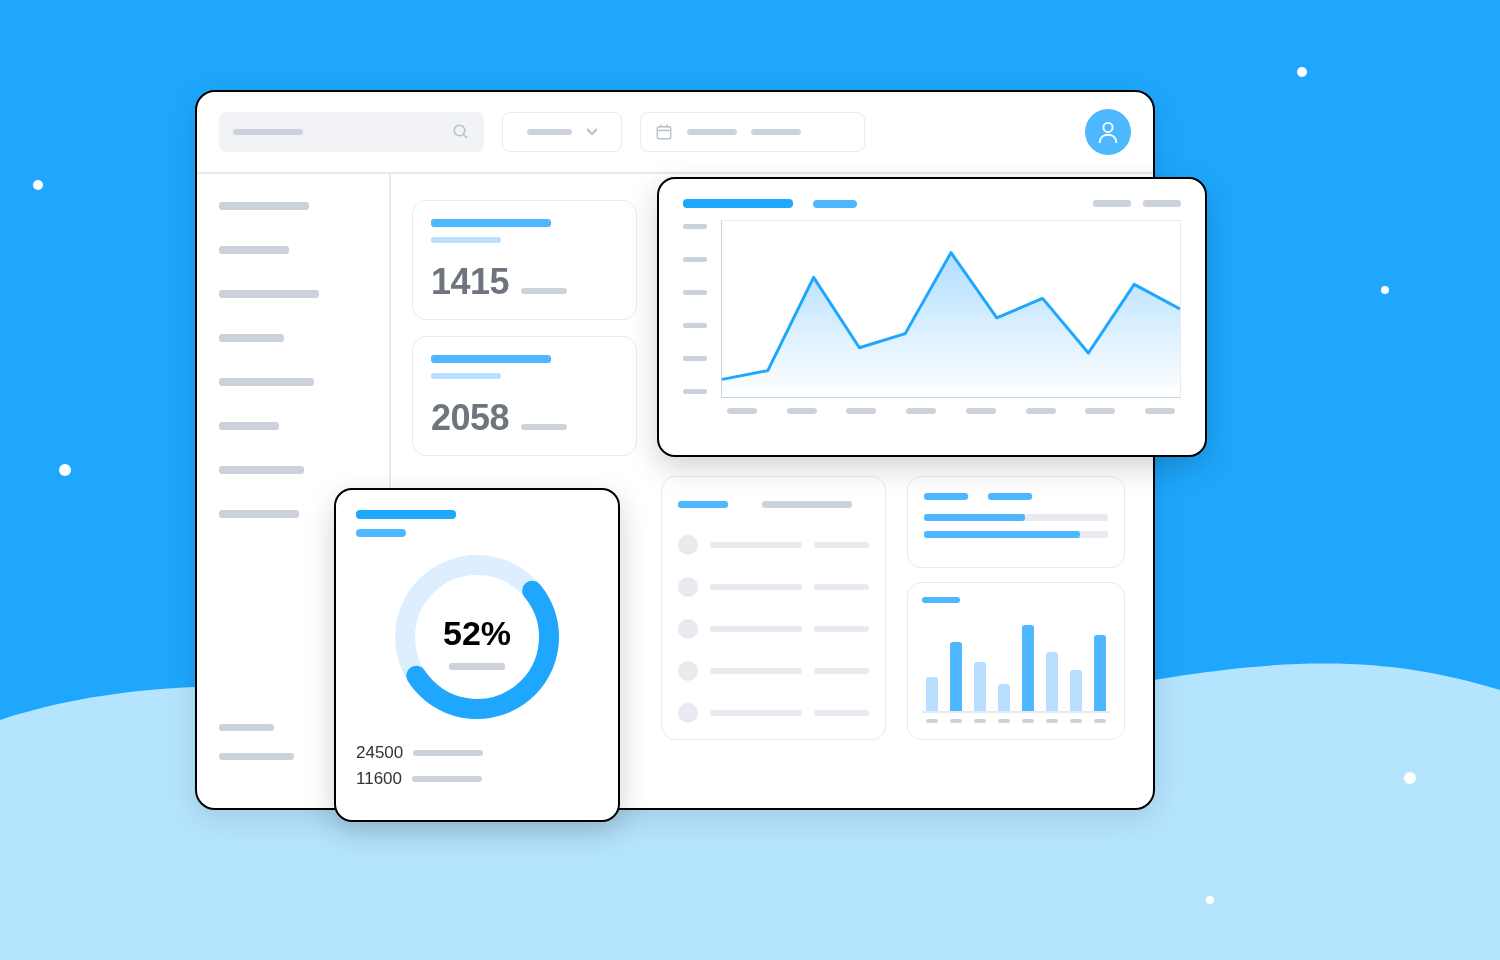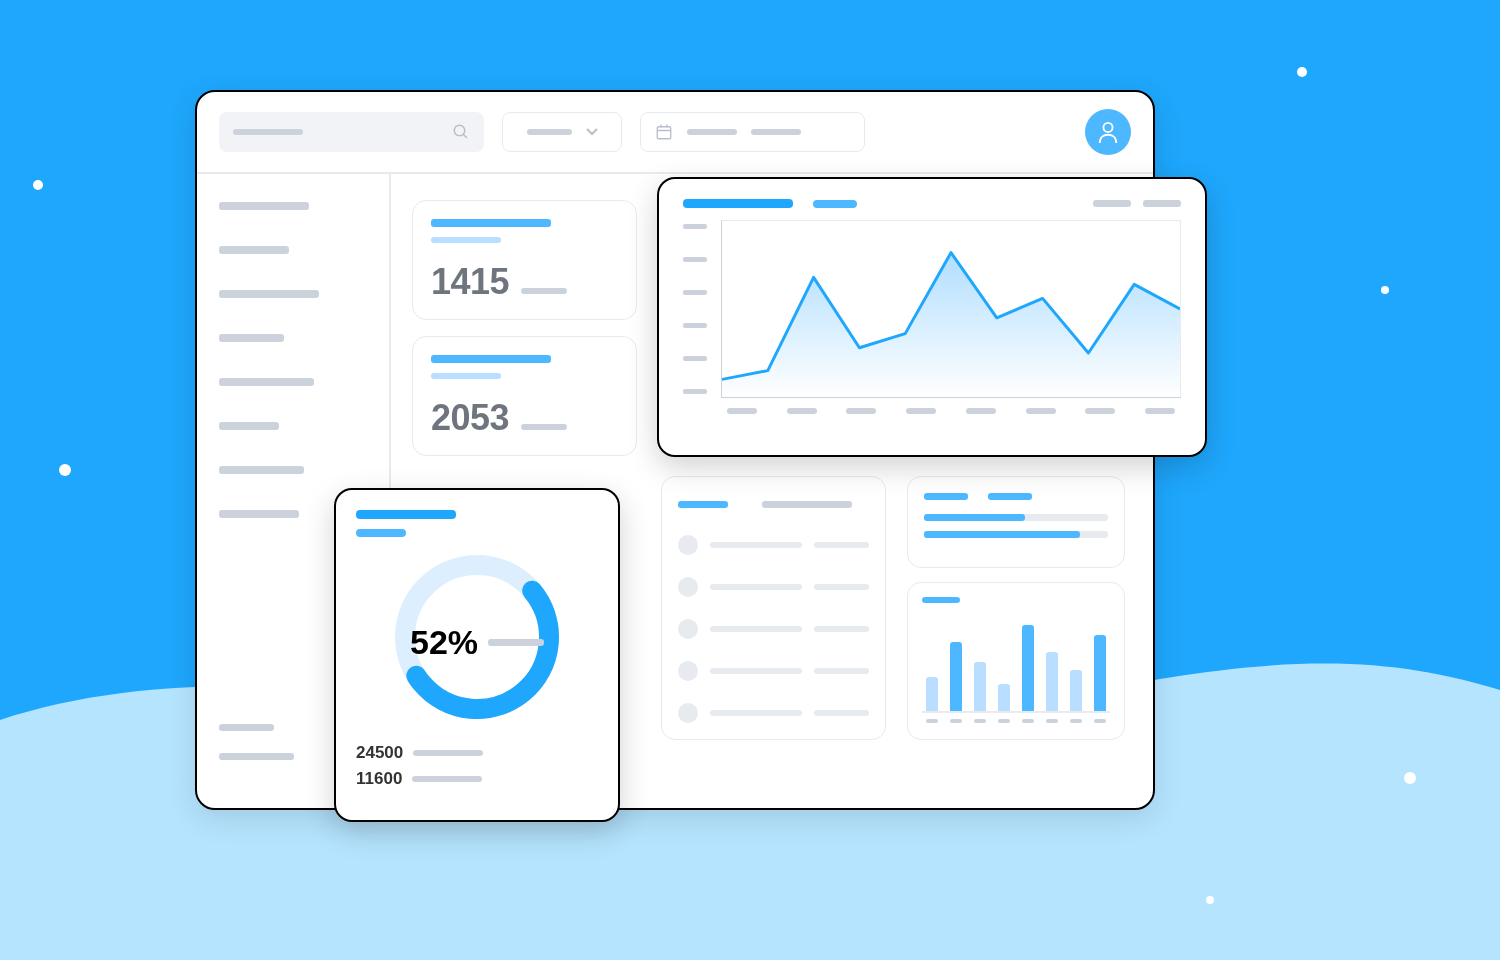--- a/index.html
+++ b/index.html
@@ -134,25 +134,25 @@
   .line-box{flex:1;height:178px;border:1.5px solid #E7EAEF;border-left:1.5px solid #CBD2DC;border-bottom:1.5px solid #CBD2DC;position:relative;}
   .x-ticks{display:flex;justify-content:space-between;padding:0 6px 0 44px;margin-top:10px;}
   .x-ticks span{width:30px;height:6px;background:#CBD2DC;border-radius:3px;}
 
   .card-donut{
     left:334px;top:488px;width:286px;height:334px;padding:20px;
   }
   .donut-head .t1{height:9px;width:100px;background:#1EA7FD;border-radius:4px;}
   .donut-head .t2{height:8px;width:50px;background:#4DB8FF;border-radius:4px;margin-top:10px;}
   .donut-wrap{display:flex;justify-content:center;margin-top:10px;position:relative;}
-  .donut-center{position:absolute;inset:0;display:flex;flex-direction:row;align-items:center;justify-content:center;gap:10px;}
+  .donut-center{position:absolute;inset:0;display:flex;flex-direction:column;align-items:center;justify-content:center;gap:10px;}
   .donut-val{font-size:34px;font-weight:800;}
   .donut-sub{width:56px;height:7px;background:#CBD2DC;border-radius:3px;}
   .stat-row{display:flex;align-items:center;gap:10px;margin-top:6px;}
-  .stat-val{font-size:17px;font-weight:700;color:#333;}
+  .stat-val{font-size:17px;font-weight:400;color:#333;}
 </style>
 </head>
 <body>
 
 <div class="bg-top"></div>
 <svg class="bg-wave" viewBox="0 0 1500 440" preserveAspectRatio="none">
   <path d="M0,200 C300,100 700,260 1100,170 C1300,130 1400,140 1500,170 L1500,440 L0,440 Z" fill="#B5E4FF"></path>
 </svg>
 <svg class="dots" style="position:absolute;inset:0;z-index:2" width="1500" height="960">
   <circle cx="1302" cy="72" r="5"></circle>
@@ -218,21 +218,21 @@
     <div class="kpi-sub"></div>
     <div class="kpi-row">
       <span class="kpi-val">1415</span>
       <span class="ph-line" style="width:46px"></span>
     </div>
   </div>
   <div class="kpi-card kpi-2">
     <div class="kpi-title"></div>
     <div class="kpi-sub"></div>
     <div class="kpi-row">
-      <span class="kpi-val">2053</span>
+      <span class="kpi-val">2058</span>
       <span class="ph-line" style="width:46px"></span>
     </div>
   </div>
 
   <div class="panel panel-list">
     <div class="panel-list-head">
       <span class="ph-line" style="width:50px;height:7px;background:#4DB8FF"></span>
       <span class="ph-line" style="width:90px;height:7px;margin-left:30px"></span>
     </div>
     <div id="list-rows">

